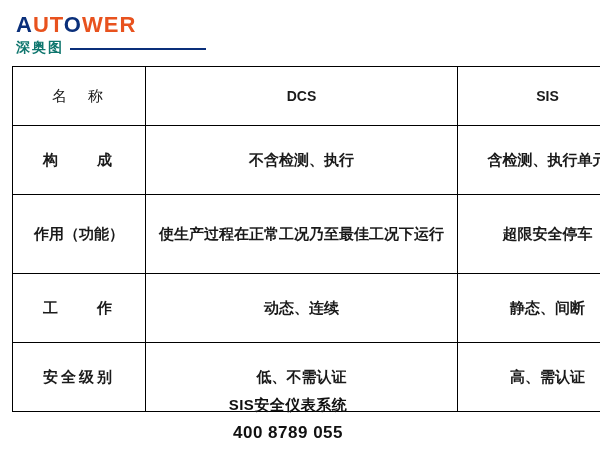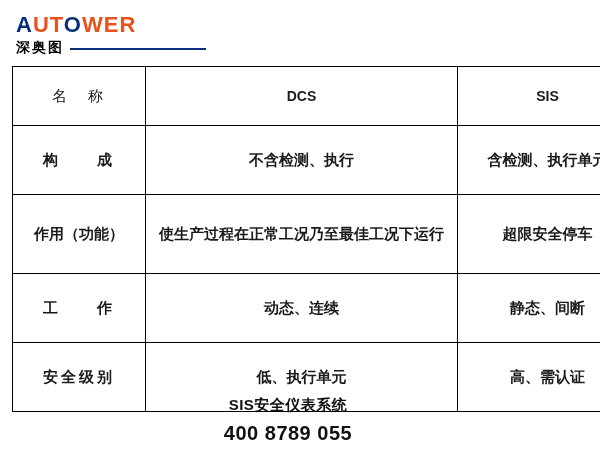--- a/index.html
+++ b/index.html
@@ -38,21 +38,21 @@
   }
   .logo-sub {
     margin-top: 2px;
     display: flex;
     align-items: center;
   }
   .logo-cn {
     font-family: Liberation Mono, monospace;
     font-size: 14px;
     font-weight: bold;
-    color: #000000;
+    color: #0f766e;
     letter-spacing: 2px;
     line-height: 16px;
   }
   .logo-rule {
     flex: 1;
     height: 2px;
     background: #0a2f7a;
     margin-left: 6px;
     margin-top: 1px;
   }
@@ -123,21 +123,21 @@
   .footer-line1 {
     font-family: "Liberation Sans", sans-serif;
     font-size: 15px;
     font-weight: bold;
     color: #111111;
     line-height: 26px;
     letter-spacing: 0.5px;
   }
   .footer-line2 {
     font-family: "Liberation Sans", sans-serif;
-    font-size: 20px;
+    font-size: 17px;
     font-weight: bold;
     color: #111111;
     line-height: 30px;
     letter-spacing: 0.5px;
   }
 </style>
 </head>
 <body>
 
 <div class="logo">
@@ -168,21 +168,21 @@
         <td class="dcs-cell">使生产过程在正常工况乃至最佳工况下运行</td>
         <td class="sis-cell">超限安全停车</td>
       </tr>
       <tr class="body-row">
         <td class="label-cell">工　　作</td>
         <td class="dcs-cell">动态、连续</td>
         <td class="sis-cell">静态、间断</td>
       </tr>
       <tr class="body-row">
         <td class="label-cell">安全级别</td>
-        <td class="dcs-cell">低、执行单元</td>
+        <td class="dcs-cell">低、不需认证</td>
         <td class="sis-cell">高、需认证</td>
       </tr>
     </tbody>
   </table>
 </div>
 
 <div class="footer">
   <div class="footer-line1">SIS安全仪表系统</div>
   <div class="footer-line2">400 8789 055</div>
 </div>

